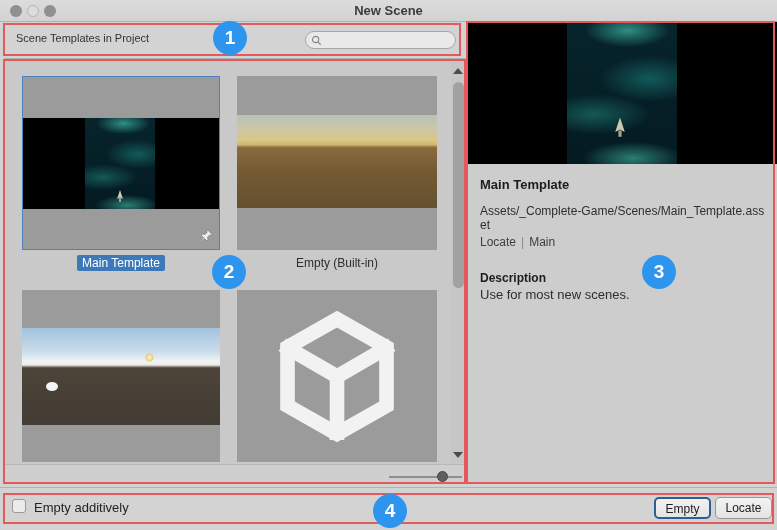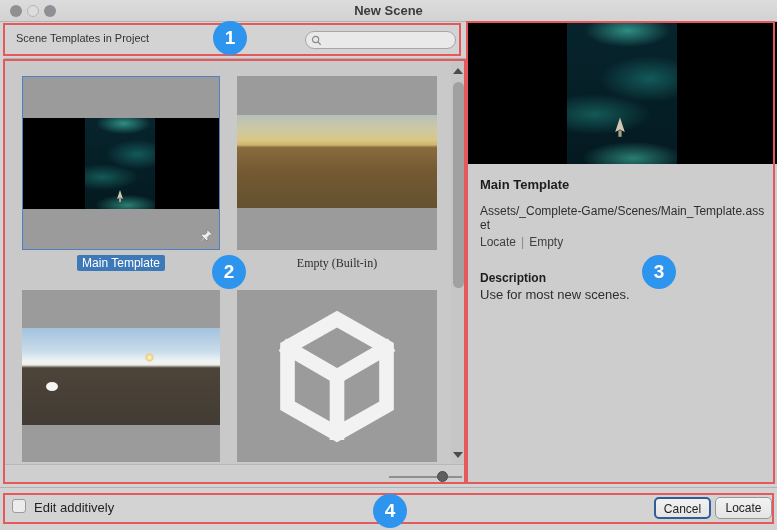--- a/index.html
+++ b/index.html
@@ -70,21 +70,21 @@
       linear-gradient(to bottom, #55493d 0%, #423c34 100%);
     background-size:100% 100%;
   }
   .sun  { position:absolute; left:62%; top:26%; width:9px; height:9px; border-radius:50%;
           background:radial-gradient(#fff8d8, #e8cf7d 55%, transparent 75%); }
   .cloud{ position:absolute; left:12%; top:56%; width:12px; height:9px; border-radius:50%;
           background:#f4f4f2; }
   .pin-btn { position:absolute; right:5px; bottom:5px; width:16px; height:16px; cursor:pointer; }
   .tile-label { position:absolute; text-align:center; font-size:12px; color:#2e2e2e; }
   .lbl-1 { left:22px; top:256px; width:198px; }
-  .lbl-2 { left:237px; top:256px; width:200px;font-family:Liberation Serif, serif; }
+  .lbl-2 { left:237px; top:256px; width:200px; }
   .lbl-1 span { background:#3D79B8; color:#fff; padding:1px 5px; border-radius:2px; }
   
   .vscroll-track { position:absolute; left:451px; top:60px; width:14px; height:403px; background:#C6C6C6; }
   .vscroll-thumb { position:absolute; left:453px; top:82px; width:11px; height:206px; background:#a1a1a1; border-radius:6px; }
   .arr { position:absolute; left:453px; width:0; height:0; cursor:pointer; }
   .arr-up   { top:68px;  border-left:5px solid transparent; border-right:5px solid transparent; border-bottom:6px solid #4c4c4c; }
   .arr-down { top:452px; border-left:5px solid transparent; border-right:5px solid transparent; border-top:6px solid #4c4c4c; }
   
   .slider-strip { position:absolute; left:4px; top:464px; width:461px; height:20px; background:#CFCFCF; border-top:1px solid #b8b8b8; }
   .zoom-track  { position:absolute; left:389px; top:476px; width:73px; height:2px; background:#8f8f8f; cursor:pointer; }
@@ -211,30 +211,30 @@
     <svg class="ship" style="left:146px; top:95px;" width="16" height="22" viewBox="0 0 10 13">
       <polygon points="5,0 8,9 5,7.5 2,9" fill="#cfc9b4"></polygon>
       <rect x="4" y="8" width="2" height="4" fill="#a89f87"></rect>
     </svg>
   </div>
 
   <div class="info">
     <h2>Main Template</h2>
     <div class="path">Assets/_Complete-Game/Scenes/Main_Template.asset</div>
     <div class="links">
-      <a>Locate</a><span class="sep">|</span><a>Empty</a>
+      <a>Locate</a><span class="sep">|</span><a>Main</a>
     </div>
     <div class="desc-head">Description</div>
     <div class="desc-text">Use for most new scenes.</div>
   </div>
 
   <div class="footer"></div>
   <div class="chk"></div>
-  <div class="chk-label">Edit additively</div>
-  <div class="btn btn-create">Cancel</div>
+  <div class="chk-label">Empty additively</div>
+  <div class="btn btn-create">Empty</div>
   <div class="btn btn-cancel">Locate</div>
 
   <div class="ann-box box-1"></div>
   <div class="ann-box box-2"></div>
   <div class="ann-box box-3"></div>
   <div class="ann-box box-4"></div>
   <div class="badge badge-1">1</div>
   <div class="badge badge-2">2</div>
   <div class="badge badge-3">3</div>
   <div class="badge badge-4">4</div>

